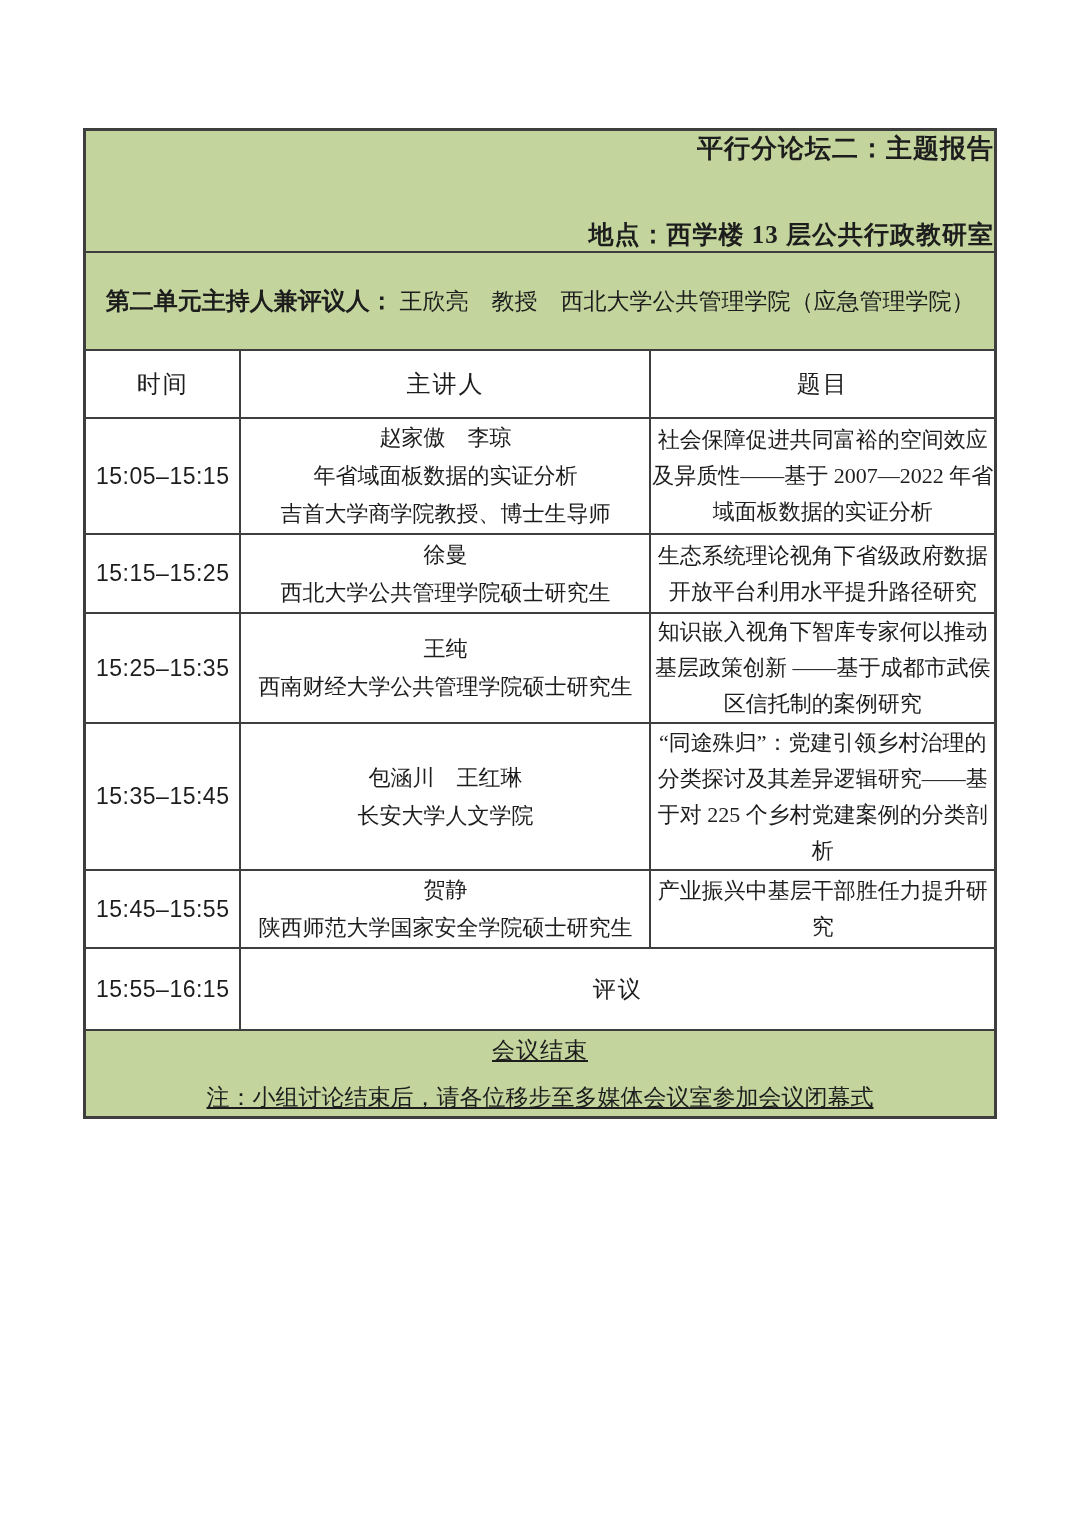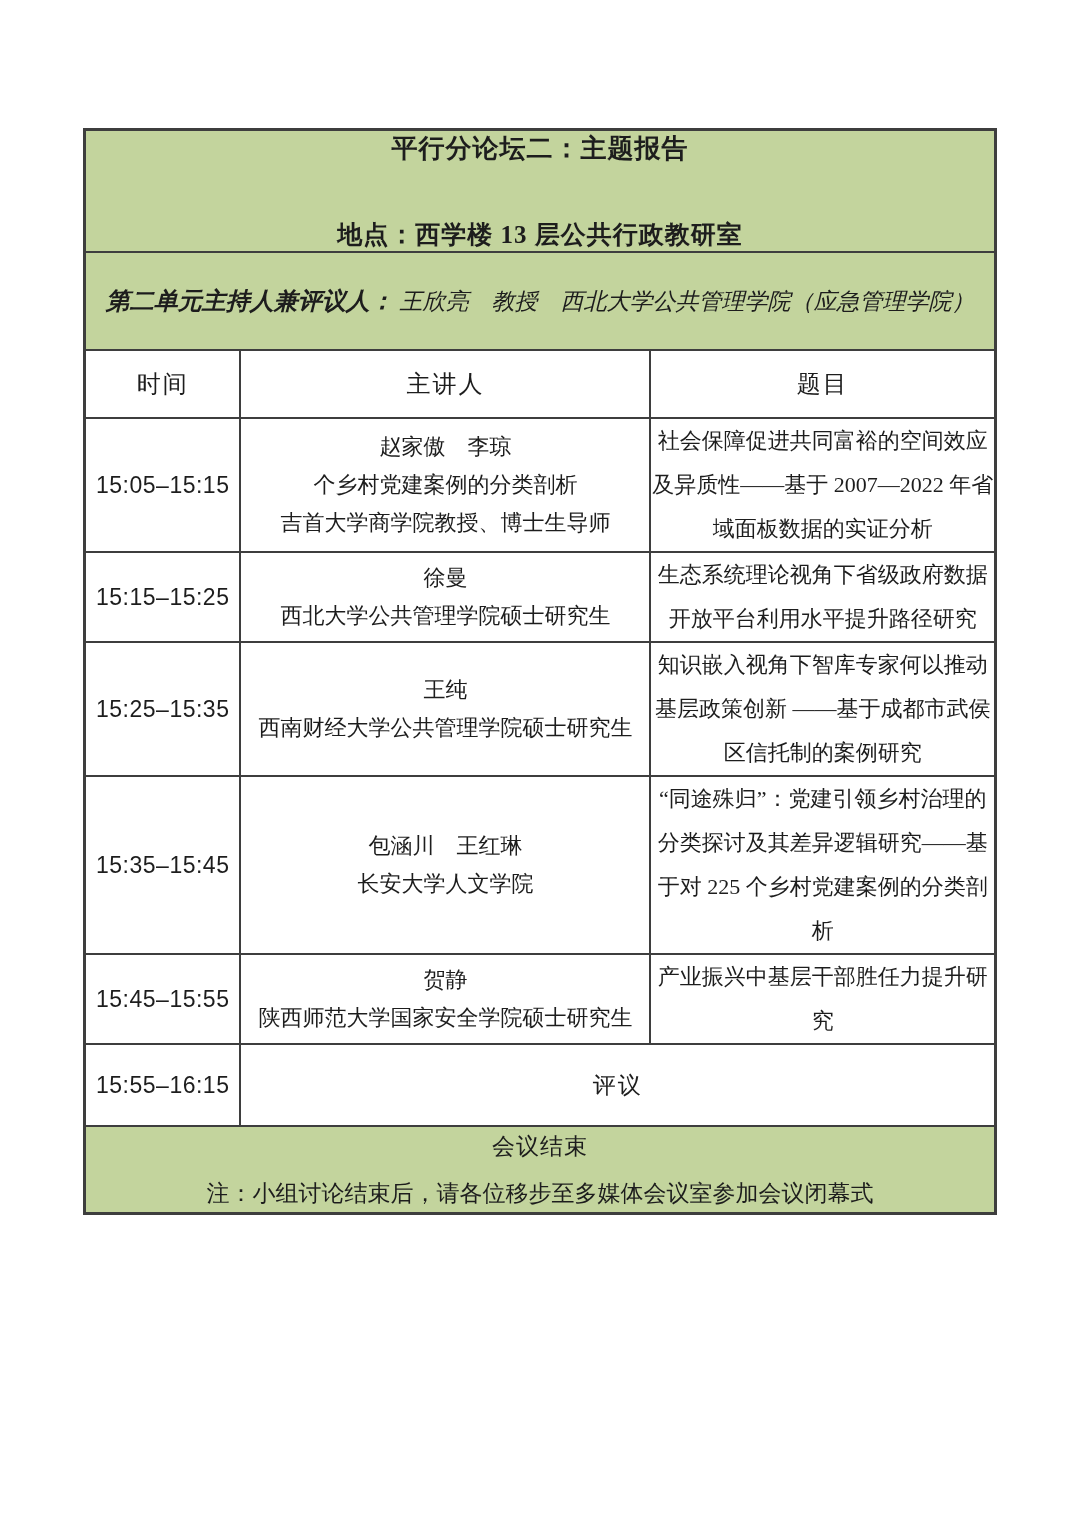--- a/index.html
+++ b/index.html
@@ -31,67 +31,67 @@
     padding: 0;
     overflow: hidden;
   }
   .green { background: #c3d49d; }
 
   
   .head-block { height: 112px; }
   .stack {
     display: flex;
     flex-direction: column;
-    align-items: center;
+    align-items: flex-end;
     justify-content: center;
     gap: 52px;
   }
   .forum-title {
     font-size: 26px;
     font-weight: bold;
     letter-spacing: 1px;
   }
   .forum-location {
     font-size: 25px;
     font-weight: bold;
     letter-spacing: 1px;
   }
 
   
   .mod-row { height: 96px; }
-  .mod-line { font-size: 23px; font-style: italic; }
+  .mod-line { font-size: 23px; }
   .mod-label { font-weight: bold; font-size: 24px; }
   .mod-value { font-weight: normal; }
 
   
   .colhead { height: 66px; font-size: 24px; font-weight: normal; letter-spacing: 2px; }
 
   
   .time-cell {
     font-family: "Liberation Sans", sans-serif;
     font-size: 23px;
     letter-spacing: 0.5px;
   }
   .speaker-cell { font-size: 22px; }
   .speaker-cell .line { line-height: 38px; }
   .topic-cell {
     font-size: 22px;
-    line-height: 44px;
+    line-height: 36px;
     padding: 6px 6px;
   }
   .h-r1 { height: 110px; }
   .h-r2 { height: 79px; }
   .h-r3 { height: 105px; }
   .h-r4 { height: 147px; }
   .h-r5 { height: 77px; }
   .h-r6 { height: 82px; }
   .review-cell { font-size: 23px; letter-spacing: 2px; margin-left: 36px; }
 
   
-  .foot-block { height: 85px; }
+  .foot-block { height: 85px; text-decoration: underline; }
   .foot-stack {
     display: flex;
     flex-direction: column;
     align-items: center;
     justify-content: center;
     gap: 16px;
   }
   .foot-end { font-size: 23px; letter-spacing: 1px; }
   .foot-note { font-size: 23px; text-align: right; }
 </style>
@@ -128,21 +128,21 @@
     <tr>
       <td class="colhead">时间</td>
       <td class="colhead">主讲人</td>
       <td class="colhead">题目</td>
     </tr>
 
     <tr class="h-r1">
       <td class="time-cell">15:05–15:15</td>
       <td class="speaker-cell">
         <div class="line">赵家傲　李琼</div>
-        <div class="line">个乡村党建案例的分类剖析</div>
+        <div class="line">年省域面板数据的实证分析</div>
         <div class="line">吉首大学商学院教授、博士生导师</div>
       </td>
       <td class="topic-cell">社会保障促进共同富裕的空间效应及异质性——基于 2007—2022 年省域面板数据的实证分析</td>
     </tr>
 
     <tr class="h-r2">
       <td class="time-cell">15:15–15:25</td>
       <td class="speaker-cell">
         <div class="line">徐曼</div>
         <div class="line">西北大学公共管理学院硕士研究生</div>

